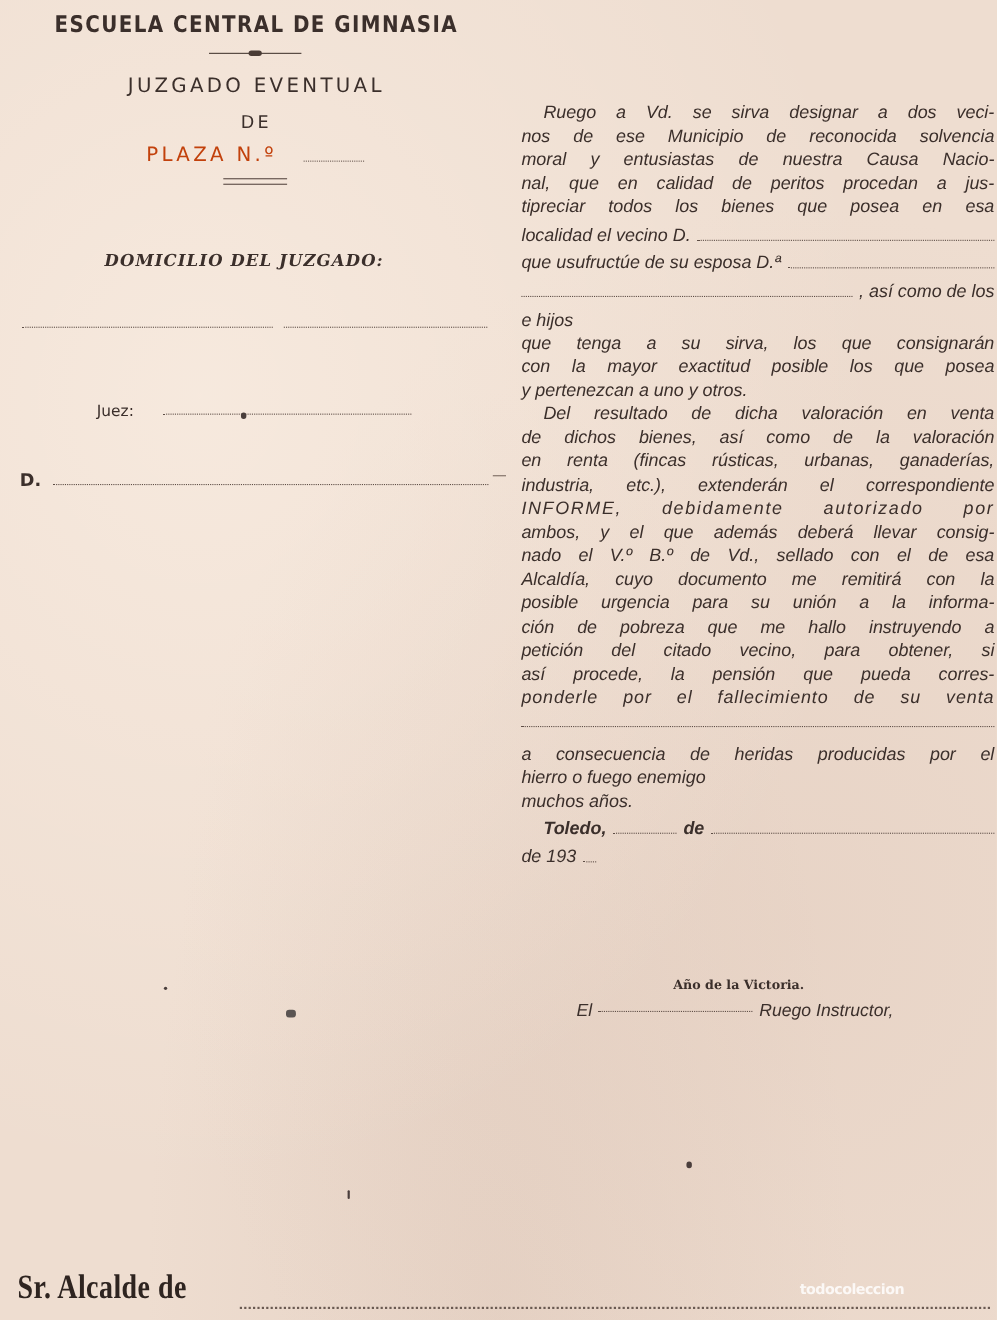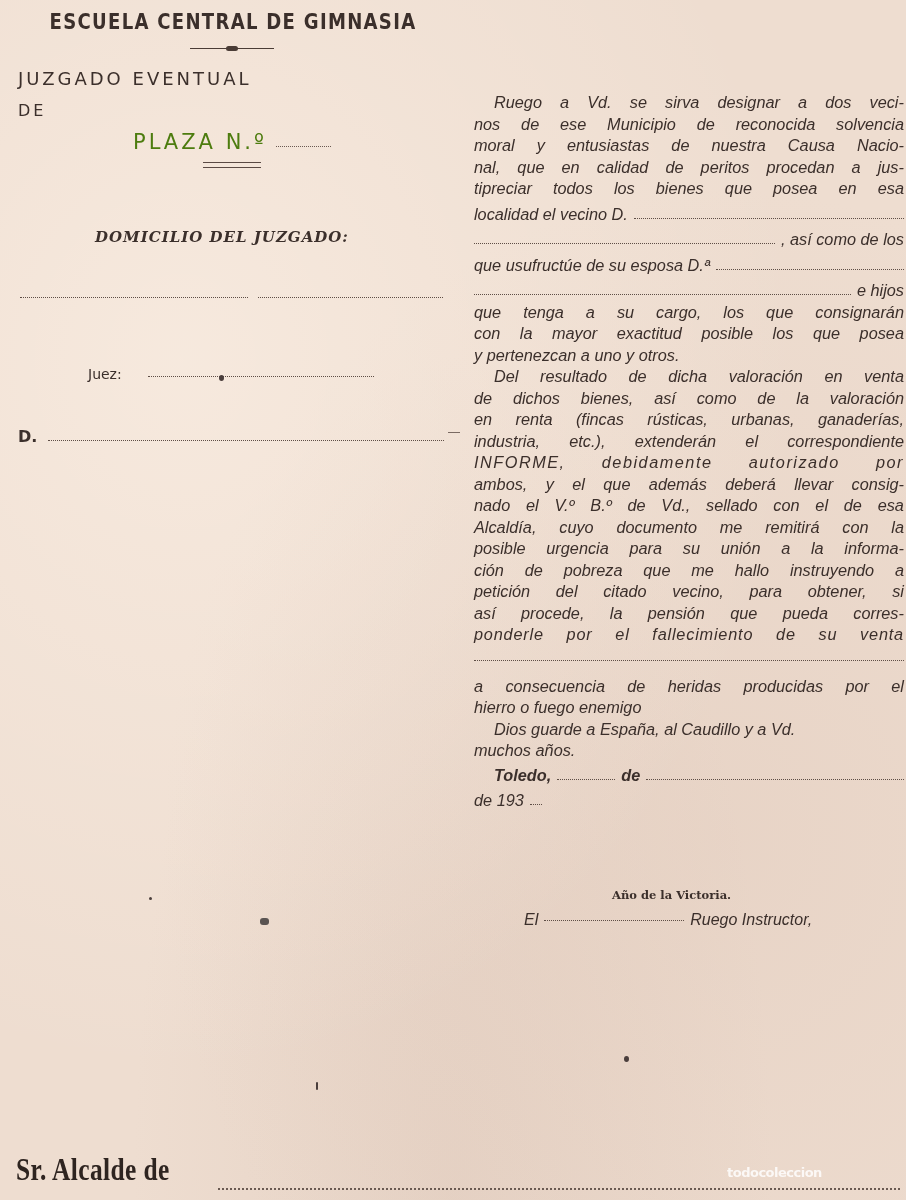--- a/index.html
+++ b/index.html
@@ -17,23 +17,23 @@
     left: 0; width: 466px; top: 10px; text-align: center;
     font-family: "DejaVu Sans", sans-serif; font-weight: bold;
     font-size: 21px; letter-spacing: 1.5px; color: #3b2f2b;
     transform: scaleX(0.86); transform-origin: center;
   }
   .ornament { left: 190px; top: 46px; width: 84px; height: 6px; }
   .ornament .line { position: absolute; top: 2px; height: 1px; background: #4a3c36; width: 100%; }
   .ornament .dot { position: absolute; left: 36px; top: 0; width: 12px; height: 5px; background: #4a3c36; border-radius: 3px; }
   .sans-caps {
     font-family: "DejaVu Sans", sans-serif; letter-spacing: 3px; color: #3b2f2b;
-    left: 18px; width: 466px; font-size: 18px;
+    text-align: center; left: 0; width: 466px; font-size: 18px;
   }
-  .plaza-row { left: 133px; top: 130px; font-family: "DejaVu Sans", sans-serif; letter-spacing: 3px; font-size: 21px; color:#4d7c0f; }
+  .plaza-row { left: 133px; top: 130px; font-family: "DejaVu Sans", sans-serif; letter-spacing: 3px; font-size: 18px; color:#c2410c; }
   .plaza-dots { left: 276px; top: 146px; width: 55px; border-bottom: 1px dotted #6a5a52; }
   .double-line { left: 203px; top: 162px; width: 58px; height: 4px; border-top: 1px solid #5a4a44; border-bottom: 1px solid #5a4a44; }
   .domicilio { left: 95px; top: 228px; font-family: "DejaVu Serif", serif; font-style: italic; font-weight: bold; font-size: 15px; letter-spacing: 1px; color: #3b2f2b; }
   .dotline { border-bottom: 1px dotted #5e4e46; height: 0; }
   .juez-label { left: 88px; top: 366px; font-family: "DejaVu Sans", sans-serif; font-size: 14px; color:#3b2f2b; }
   .d-label { left: 18px; top: 427px; font-family: "DejaVu Sans", sans-serif; font-weight: bold; font-size: 16px; color:#3b2f2b; }
   .body-text {
     left: 474px; width: 430px; top: 92px;
     font-family: "Liberation Sans", sans-serif; font-style: italic;
     font-size: 16.3px; line-height: 21.5px; color: #3b2f2b;
@@ -123,37 +123,37 @@
       <span>que</span>
       <span>posea</span>
       <span>en</span>
       <span>esa</span>
     </div>
   <div class="ln" style="margin-top:4px;">
     <span>localidad el vecino D.</span>
     <span class="fill" style="margin-right:0;"></span>
   </div>
   <div class="ln" style="margin-top:4px;">
+    <span>que usufructúe de su esposa D.ª</span>
+    <span class="fill" style="margin-right:0;"></span>
+  </div>
+  <div class="ln" style="margin-top:4px;">
     <span class="fill" style="margin-left:0;"></span>
     <span>, así como de los</span>
   </div>
-  <div class="ln" style="margin-top:4px;">
-    <span>que usufructúe de su esposa D.ª</span>
-    <span class="fill" style="margin-right:0;"></span>
-  </div>
-  <div class="ln" style="margin-top:4px;">
+  <div class="ln" style="margin-top:4px;flex-direction:column;">
     <span class="fill" style="margin-left:0;"></span>
     <span>e hijos</span>
   </div>
   <div class="ln just">
       <span>que</span>
       <span>tenga</span>
       <span>a</span>
       <span>su</span>
-      <span>cargo,</span>
+      <span>sirva,</span>
       <span>los</span>
       <span>que</span>
       <span>consignarán</span>
     </div>
   <div class="ln just">
       <span>con</span>
       <span>la</span>
       <span>mayor</span>
       <span>exactitud</span>
       <span>posible</span>
@@ -287,21 +287,20 @@
   <div class="ln just">
       <span>a</span>
       <span>consecuencia</span>
       <span>de</span>
       <span>heridas</span>
       <span>producidas</span>
       <span>por</span>
       <span>el</span>
     </div>
   <div class="ln">hierro o fuego enemigo</div>
-  <div class="ln indent">Dios guarde a España, al Caudillo y a Vd.</div>
   <div class="ln">muchos años.</div>
   <div class="ln indent" style="margin-top:3px;font-weight:bold;">
     <span>Toledo,</span>
     <span class="fill" style="flex:0 0 58px;"></span>
     <span>de</span>
     <span class="fill" style="margin-right:0;"></span>
   </div>
   <div class="ln" style="margin-top:4px;">
     <span>de 193</span>
     <span class="fill" style="flex:0 0 12px;"></span>

